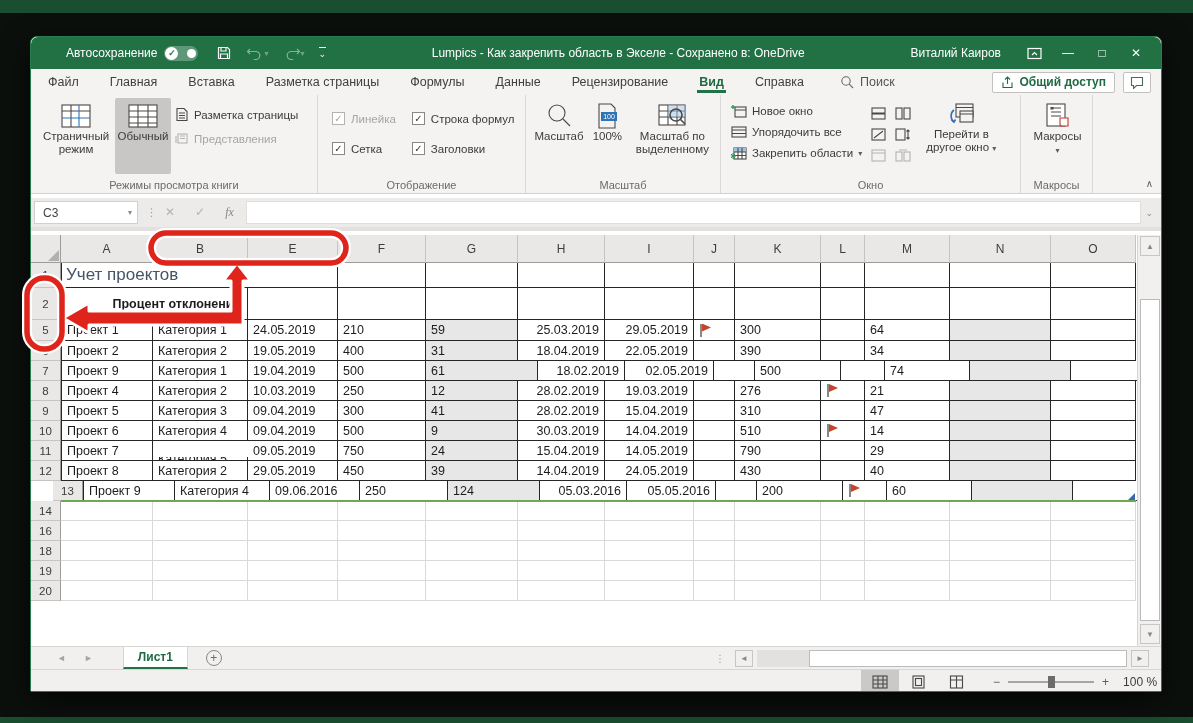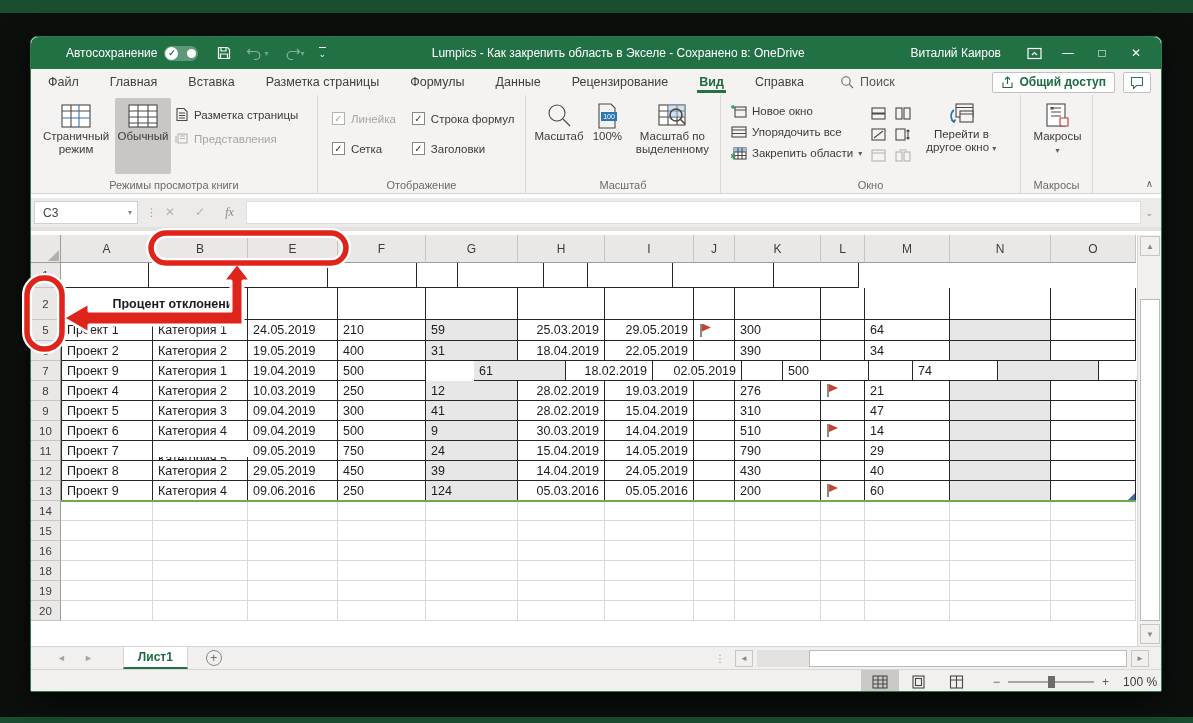--- a/index.html
+++ b/index.html
@@ -463,20 +463,21 @@
         <div class="chdr" style="width: 89px;">I</div>
         <div class="chdr" style="width: 41px;">J</div>
         <div class="chdr" style="width: 86px;">K</div>
         <div class="chdr" style="width: 44px;">L</div>
         <div class="chdr" style="width: 85px;">M</div>
         <div class="chdr" style="width: 101px;">N</div>
         <div class="chdr" style="width: 85px;">O</div>
       </div>
       <div class="srow" style="height: 25px;">
         <div class="rhdr">1</div>
+        <div class="cell bk bl titlecell" style="width: 277px;">Учет проектов</div>
         <div class="cell bk" style="width: 88px;"></div>
         <div class="cell bk" style="width: 92px;"></div>
         <div class="cell bk" style="width: 87px;"></div>
         <div class="cell bk" style="width: 89px;"></div>
         <div class="cell bk" style="width: 41px;"></div>
         <div class="cell bk" style="width: 86px;"></div>
         <div class="cell bk" style="width: 44px;"></div>
         <div class="cell bk" style="width: 85px;"></div>
         <div class="cell bk" style="width: 101px;"></div>
         <div class="cell bk" style="width: 85px;"></div>
@@ -532,21 +533,21 @@
         <div class="cell bk" style="width: 85px;">34</div>
         <div class="cell bk gray" style="width: 101px;"></div>
         <div class="cell bk" style="width: 85px;"></div>
       </div>
       <div class="srow" style="height: 20px;">
         <div class="rhdr">7</div>
         <div class="cell bk bl" style="width: 92px;">Проект 9</div>
         <div class="cell bk" style="width: 95px;">Категория 1</div>
         <div class="cell bk" style="width: 90px;">19.04.2019</div>
         <div class="cell bk" style="width: 88px;">500</div>
-        <div class="cell bk gray" style="width: 92px; margin-left: 48px;">61</div>
+        <div class="cell bk gray" style="width: 112px;">61</div>
         <div class="cell bk right" style="width: 87px;">18.02.2019</div>
         <div class="cell bk right" style="width: 89px;">02.05.2019</div>
         <div class="cell bk" style="width: 41px;"></div>
         <div class="cell bk" style="width: 86px;">500</div>
         <div class="cell bk" style="width: 44px;"></div>
         <div class="cell bk" style="width: 85px;">74</div>
         <div class="cell bk gray" style="width: 101px;"></div>
         <div class="cell bk" style="width: 85px;"></div>
       </div>
       <div class="srow" style="height: 20px;">
@@ -632,21 +633,21 @@
         <div class="cell bk gray" style="width: 92px;">39</div>
         <div class="cell bk right" style="width: 87px;">14.04.2019</div>
         <div class="cell bk right" style="width: 89px;">24.05.2019</div>
         <div class="cell bk" style="width: 41px;"></div>
         <div class="cell bk" style="width: 86px;">430</div>
         <div class="cell bk" style="width: 44px;"></div>
         <div class="cell bk" style="width: 85px;">40</div>
         <div class="cell bk gray" style="width: 101px;"></div>
         <div class="cell bk" style="width: 85px;"></div>
       </div>
-      <div class="srow" style="height: 20px;">
+      <div class="srow" style="height: 20px; padding-left: 22px;">
         <div class="rhdr">13</div>
         <div class="cell bk bl" style="width: 92px;">Проект 9</div>
         <div class="cell bk" style="width: 95px;">Категория 4</div>
         <div class="cell bk" style="width: 90px;">09.06.2016</div>
         <div class="cell bk" style="width: 88px;">250</div>
         <div class="cell bk gray" style="width: 92px;">124</div>
         <div class="cell bk right" style="width: 87px;">05.03.2016</div>
         <div class="cell bk right" style="width: 89px;">05.05.2016</div>
         <div class="cell bk" style="width: 41px;"></div>
         <div class="cell bk" style="width: 86px;">200</div>
@@ -655,36 +656,20 @@
             <div class="pole"></div>
             <div class="banner"></div>
           </div>
         </div>
         <div class="cell bk" style="width: 85px;">60</div>
         <div class="cell bk gray" style="width: 101px;"></div>
         <div class="cell bk" style="width: 85px;"></div>
       </div>
       <div class="srow" style="height: 20px;">
         <div class="rhdr">14</div>
-        <div class="cell" style="width: 92px;"></div>
-        <div class="cell" style="width: 95px;"></div>
-        <div class="cell" style="width: 90px;"></div>
-        <div class="cell" style="width: 88px;"></div>
-        <div class="cell" style="width: 92px;"></div>
-        <div class="cell" style="width: 87px;"></div>
-        <div class="cell" style="width: 89px;"></div>
-        <div class="cell" style="width: 41px;"></div>
-        <div class="cell" style="width: 86px;"></div>
-        <div class="cell" style="width: 44px;"></div>
-        <div class="cell" style="width: 85px;"></div>
-        <div class="cell" style="width: 101px;"></div>
-        <div class="cell" style="width: 85px;"></div>
-      </div>
-      <div class="srow" style="height: 20px;">
-        <div class="rhdr">15</div>
         <div class="cell" style="width: 92px;"></div>
         <div class="cell" style="width: 95px;"></div>
         <div class="cell" style="width: 90px;"></div>
         <div class="cell" style="width: 88px;"></div>
         <div class="cell" style="width: 92px;"></div>
         <div class="cell" style="width: 87px;"></div>
         <div class="cell" style="width: 89px;"></div>
         <div class="cell" style="width: 41px;"></div>
         <div class="cell" style="width: 86px;"></div>
         <div class="cell" style="width: 44px;"></div>

